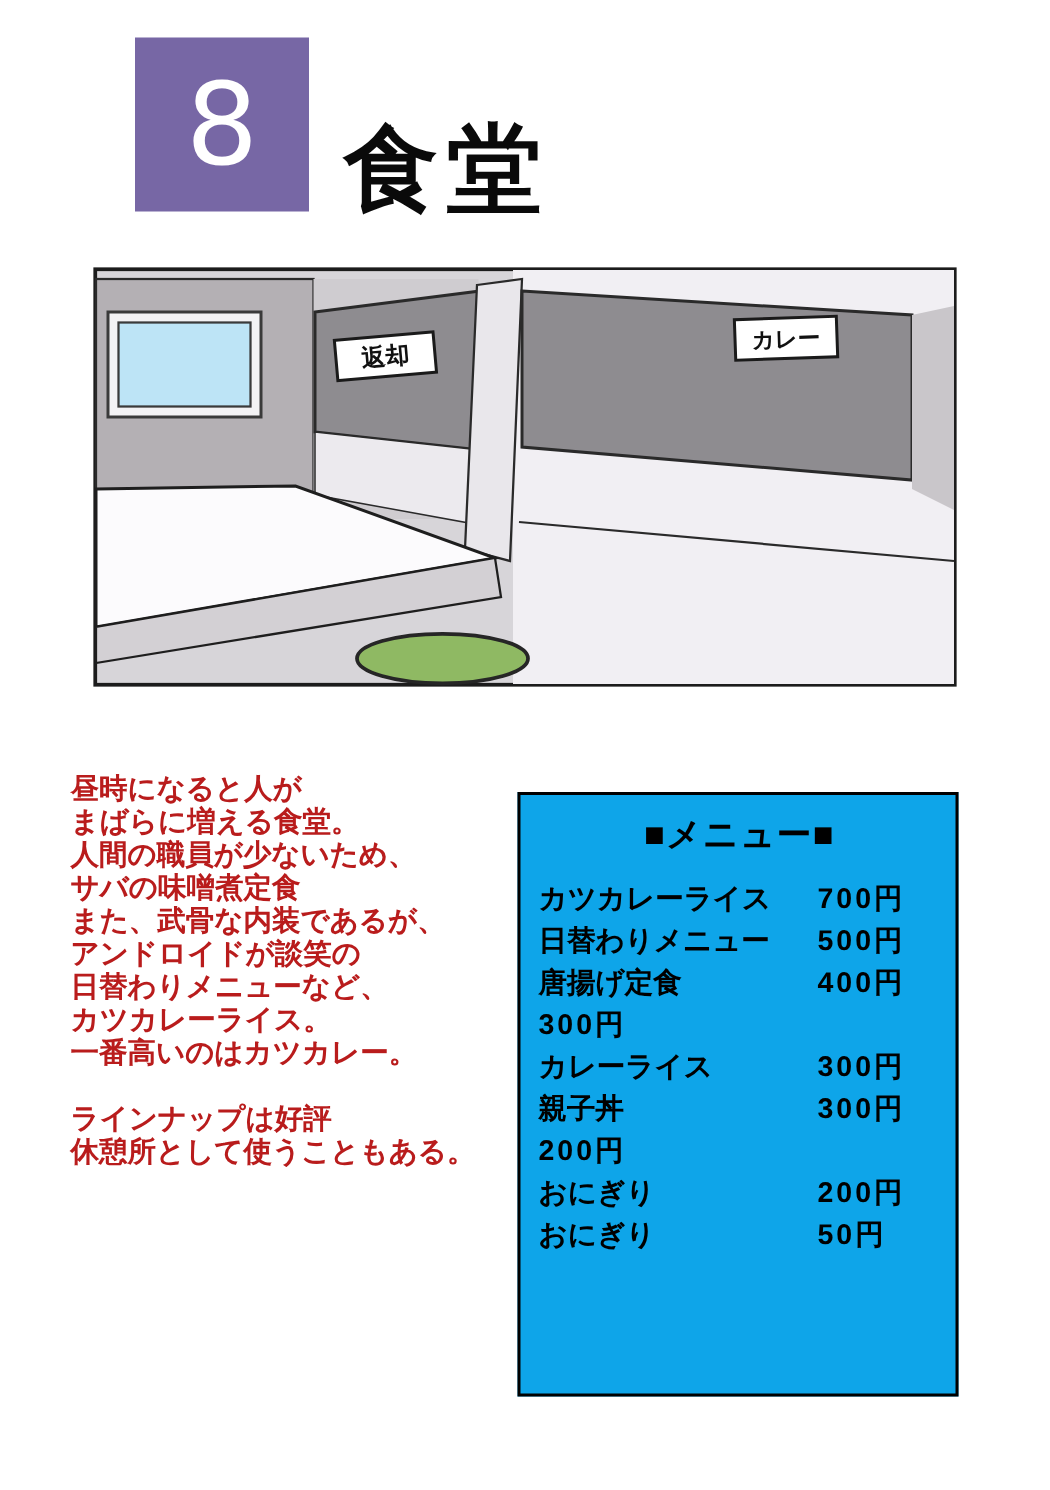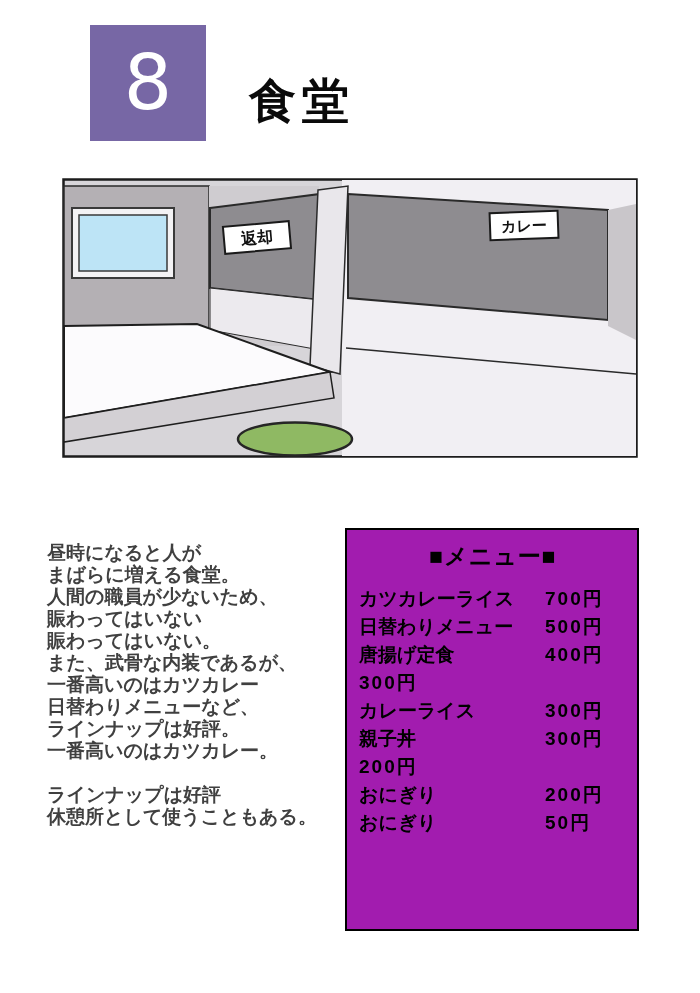--- a/index.html
+++ b/index.html
@@ -21,42 +21,42 @@
     display: flex; align-items: center; justify-content: center;
   }
   .chapter-num {
     color: #ffffff;
     font-family: "DejaVu Sans", sans-serif;
     font-size: 76px; line-height: 1; font-weight: 400;
   }
   .page-title {
     position: absolute; left: 229px; top: 70px;
     font-family: "Liberation Serif", "DejaVu Serif", serif;
-    font-weight: 700; font-size: 47px; letter-spacing: 6px; color: #0a0a0a; margin-left: 20px;
+    font-weight: 700; font-size: 63px; letter-spacing: 6px; color: #0a0a0a;
   }
 
   
   .illustration {
     position: absolute; left: 62px; top: 178px;
     width: 576px; height: 280px;
   }
 
   
   .description {
-    position: absolute; left: 47px; top: 542px;
+    position: absolute; left: 47px; top: 516px;
     font-family: "Liberation Serif", "DejaVu Serif", serif;
-    font-weight: 700; font-size: 19px; line-height: 22px; color: #404040;
+    font-weight: 700; font-size: 19px; line-height: 22px; color: #b91c1c;
   }
   .desc-line { min-height: 22px; white-space: pre; }
 
   
   .menu-box {
     position: absolute; left: 345px; top: 528px;
     width: 294px; height: 403px;
-    background: #a21caf;
+    background: #0ea5e9;
     border: 2.5px solid #000;
     padding: 11px 10px 0 12px;
   }
   .menu-title {
     text-align: center;
     font-weight: 700; font-size: 23px;
     margin-bottom: 13px;
     letter-spacing: 1px;
   }
   .menu-row {
@@ -118,26 +118,25 @@
 
     <polygon points="2,240 268,194 272,220 2,264" fill="#d3d0d4" stroke="#1e1e1e" stroke-width="1.5"></polygon>
 
     <ellipse cx="233" cy="261" rx="57" ry="16.5" fill="#8fb963" stroke="#262626" stroke-width="2.5"></ellipse>
   </svg>
 
   <div class="description">
     <div class="desc-line">昼時になると人が</div>
     <div class="desc-line">まばらに増える食堂。</div>
     <div class="desc-line">人間の職員が少ないため、</div>
-    <div class="desc-line">賑わってはいない</div>
-    <div class="desc-line">賑わってはいない。</div>
+    <div class="desc-line">サバの味噌煮定食</div>
     <div class="desc-line">また、武骨な内装であるが、</div>
-    <div class="desc-line">一番高いのはカツカレー</div>
+    <div class="desc-line">アンドロイドが談笑の</div>
     <div class="desc-line">日替わりメニューなど、</div>
-    <div class="desc-line">ラインナップは好評。</div>
+    <div class="desc-line">カツカレーライス。</div>
     <div class="desc-line">一番高いのはカツカレー。</div>
     <div class="desc-line"></div>
     <div class="desc-line">ラインナップは好評</div>
     <div class="desc-line">休憩所として使うこともある。</div>
   </div>
 
   <div class="menu-box">
     <div class="menu-title">■メニュー■</div>
     <div class="menu-list">
       <div class="menu-row">

